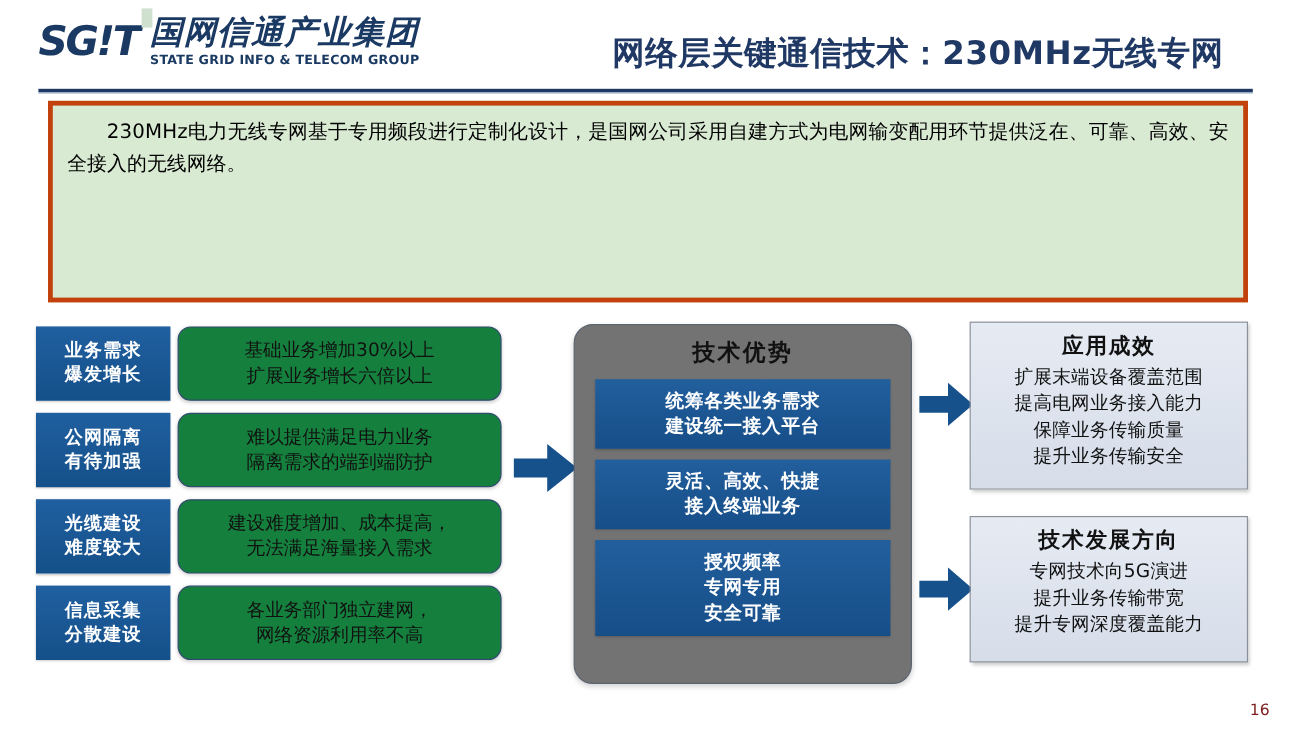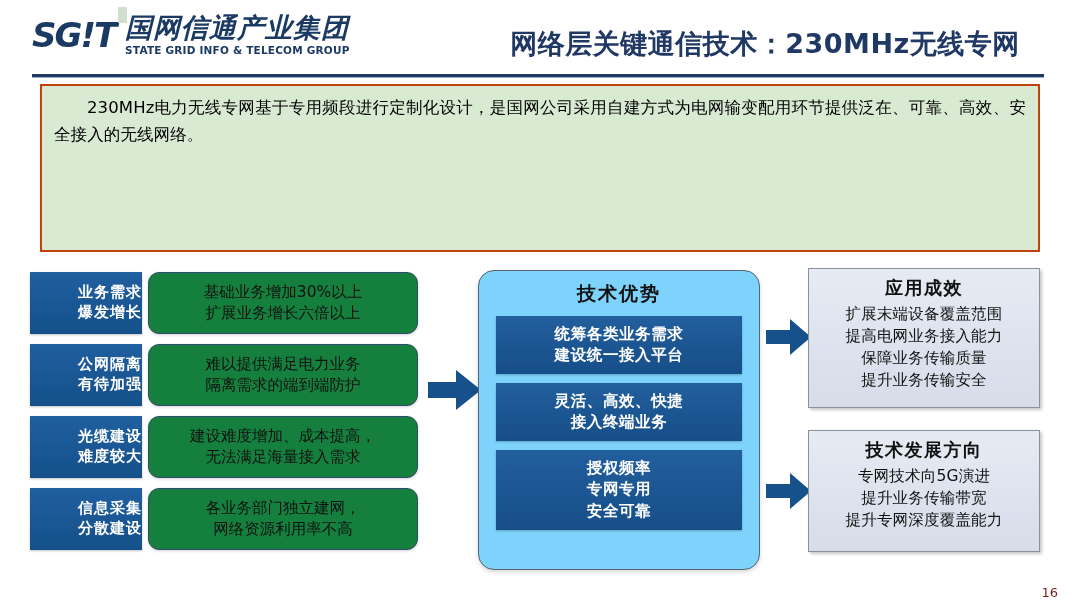--- a/index.html
+++ b/index.html
@@ -86,21 +86,21 @@
     width: 1012px; height: 1px;
     background: #9bb0c9;
   }
 
   
   .summary-box {
     position: absolute;
     left: 40px; top: 84px;
     width: 1000px; height: 168px;
     background: #d9ead3;
-    border: 2px solid #c2410c;
+    border: 4px solid #c2410c;
     box-sizing: border-box;
     padding: 9px 12px 0 12px;
   }
   .summary-p {
     font-size: 16.5px;
     color: #000000;
     line-height: 1.62;
     text-indent: 2em;
     margin: 0 0 2px 0;
     text-align: justify;
@@ -121,21 +121,21 @@
     position: relative;
   }
   .issue-tag {
     width: 112px;
     background: #17518c;
     background: linear-gradient(180deg, #1c5a97 0%, #17518c 55%, #134madd 100%);
     background: linear-gradient(180deg, #205fa0 0%, #145089 100%);
     color: #ffffff;
     display: flex;
     flex-direction: column;
-    align-items: flex-end;
+    align-items: center;
     justify-content: center;
     font-size: 15px;
     font-weight: bold;
     line-height: 1.32;
     letter-spacing: 1px;
     flex: none;
     box-shadow: 0 1px 2px rgba(0,0,0,0.25);
   }
   .issue-desc {
     flex: 1;
@@ -155,21 +155,21 @@
   }
   .arrow-shape {
     display: block;
   }
 
   
   .center-panel {
     position: absolute;
     left: 478px; top: 270px;
     width: 282px; height: 300px;
-    background: #7dd3fc;
+    background: #737373;
     border: 1.2px solid #5b6470;
     border-radius: 16px;
     box-sizing: border-box;
     box-shadow: 0 2px 4px rgba(0,0,0,0.16);
     padding: 6px 17px 10px 17px;
   }
   .center-title {
     text-align: center;
     font-size: 19px;
     font-weight: bold;

